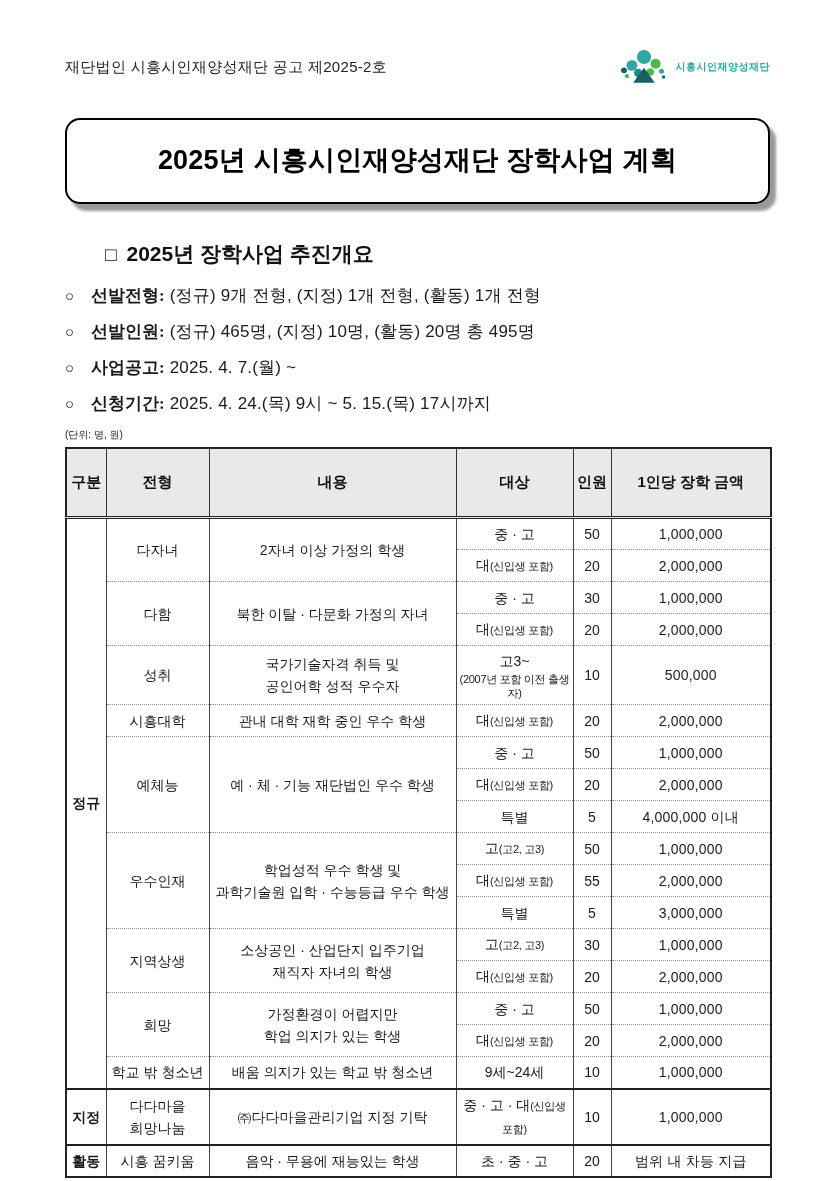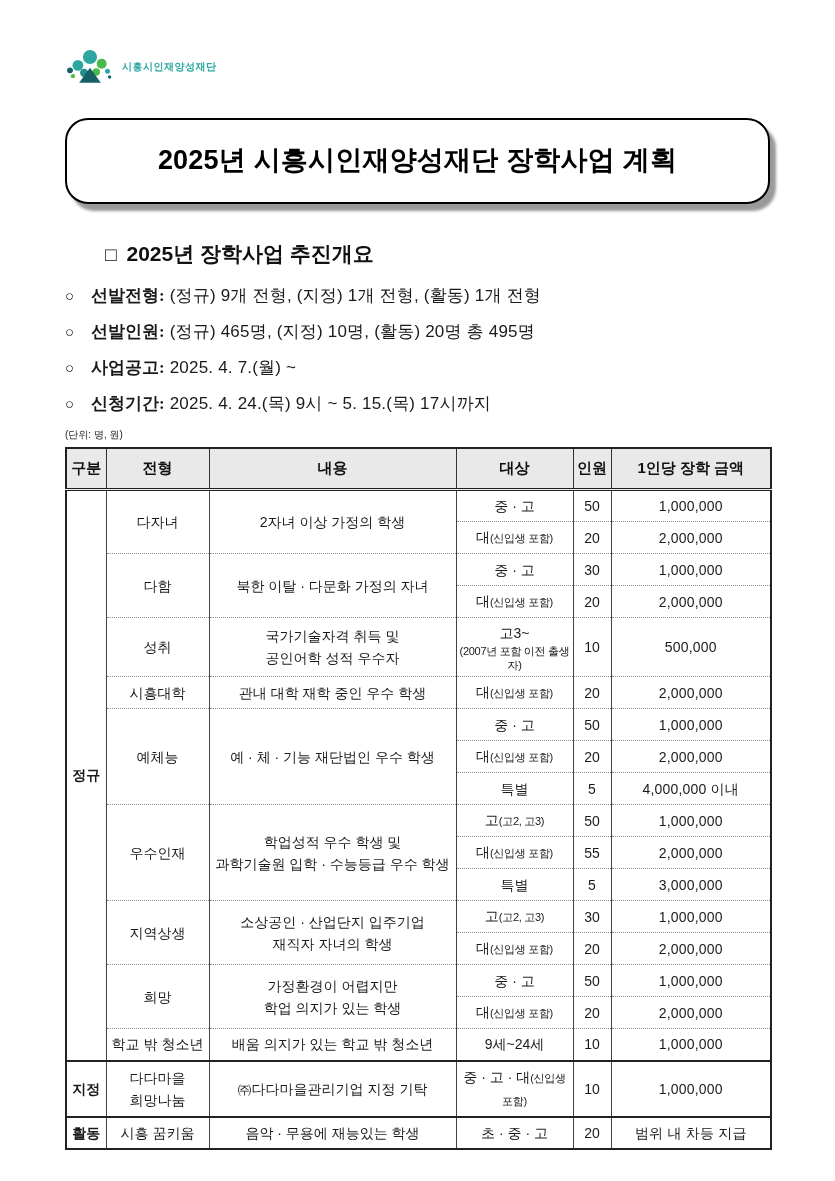--- a/index.html
+++ b/index.html
@@ -12,21 +12,21 @@
 
   
   .doc-header { display:flex; justify-content:space-between; align-items:center; }
   .doc-number { font-size:15px; color:#222; letter-spacing:0.3px; }
   .logo { display:flex; align-items:center; gap:7px; }
   .logo svg { display:block; }
   .logo-text { font-size:10px; font-weight:bold; color:#2CA8A0; letter-spacing:0.5px; }
 
   
   .title-banner {
-    margin-top:30px; border:2px solid #000; border-radius:23px; background:#fff;
+    margin-top:30px; border:2px solid #000; border-radius:15px; background:#fff;
     box-shadow:6px 7px 3px #9a9a9a; text-align:center; padding:22px 8px 24px 8px;
   }
   .title-banner span { font-size:27px; font-weight:bold; color:#000; letter-spacing:0.2px; }
 
   
   .section-heading { margin-top:36px; font-size:21px; font-weight:bold; color:#111;padding-left:40px; }
   .section-heading .marker { margin-right:10px; font-size:19px; }
 
   
   .overview { margin-top:16px; }
@@ -34,21 +34,21 @@
   .overview-item .marker { width:26px; font-size:15px; }
   .overview-item .label { font-weight:bold; margin-right:5px; white-space:nowrap;font-family:Liberation Serif, serif; }
   .overview-item .text { letter-spacing:0.2px; }
 
   .unit-note { text-align:left; font-size:10px; color:#222; margin:12px 2px 5px 0; }
 
   
   table.sch { width:100%; border-collapse:collapse; border:2px solid #222; table-layout:fixed; }
   table.sch th {
     background:#e9e9e9; border:1px solid #333; border-bottom:3px double #222;
-    font-size:15px; font-weight:bold; padding:10px 2px; color:#111;
+    font-size:15px; font-weight:bold; padding:24px 2px; color:#111;
   }
   table.sch td {
     border-left:1px solid #444; border-right:1px solid #444;
     text-align:center; font-size:14px; padding:4px 2px; color:#1a1a1a;
     line-height:22px;
   }
   table.sch tbody tr { height:32px; }
   tr.grp-start td, tr.sub-start td { border-top:1px dotted #8f8f8f; }
   tr.sec-start td { border-top:2px solid #222; }
   td.cat-cell { font-weight:bold; font-size:15px; }
@@ -58,20 +58,21 @@
   td.amount-cell { text-align:right; padding-right:20px; font-size:15px; letter-spacing:0.2px; }
   .note { font-size:11px; letter-spacing:-0.3px; }
   .note-line { font-size:11px; line-height:14px; letter-spacing:-0.3px; }
 </style>
 </head>
 <body>
 
 <div class="page">
 
   <div class="doc-header">
+    <div class="doc-number">재단법인  시흥시인재양성재단  공고  제2025-2호</div>
     <div class="logo">
       <svg width="50" height="42" viewBox="0 0 60 46">
         <circle cx="30" cy="11" r="8.5" fill="#2CA8A0"></circle>
         <circle cx="15.5" cy="21" r="6.5" fill="#2CA8A0"></circle>
         <circle cx="44" cy="19" r="6" fill="#4CB94C"></circle>
         <circle cx="23" cy="30" r="5" fill="#1f8d86"></circle>
         <circle cx="37.5" cy="29" r="4.5" fill="#4CB94C"></circle>
         <circle cx="51" cy="28" r="3" fill="#2CA8A0"></circle>
         <circle cx="6" cy="27" r="3.5" fill="#156067"></circle>
         <circle cx="9.5" cy="34" r="2.5" fill="#4CB94C"></circle>

